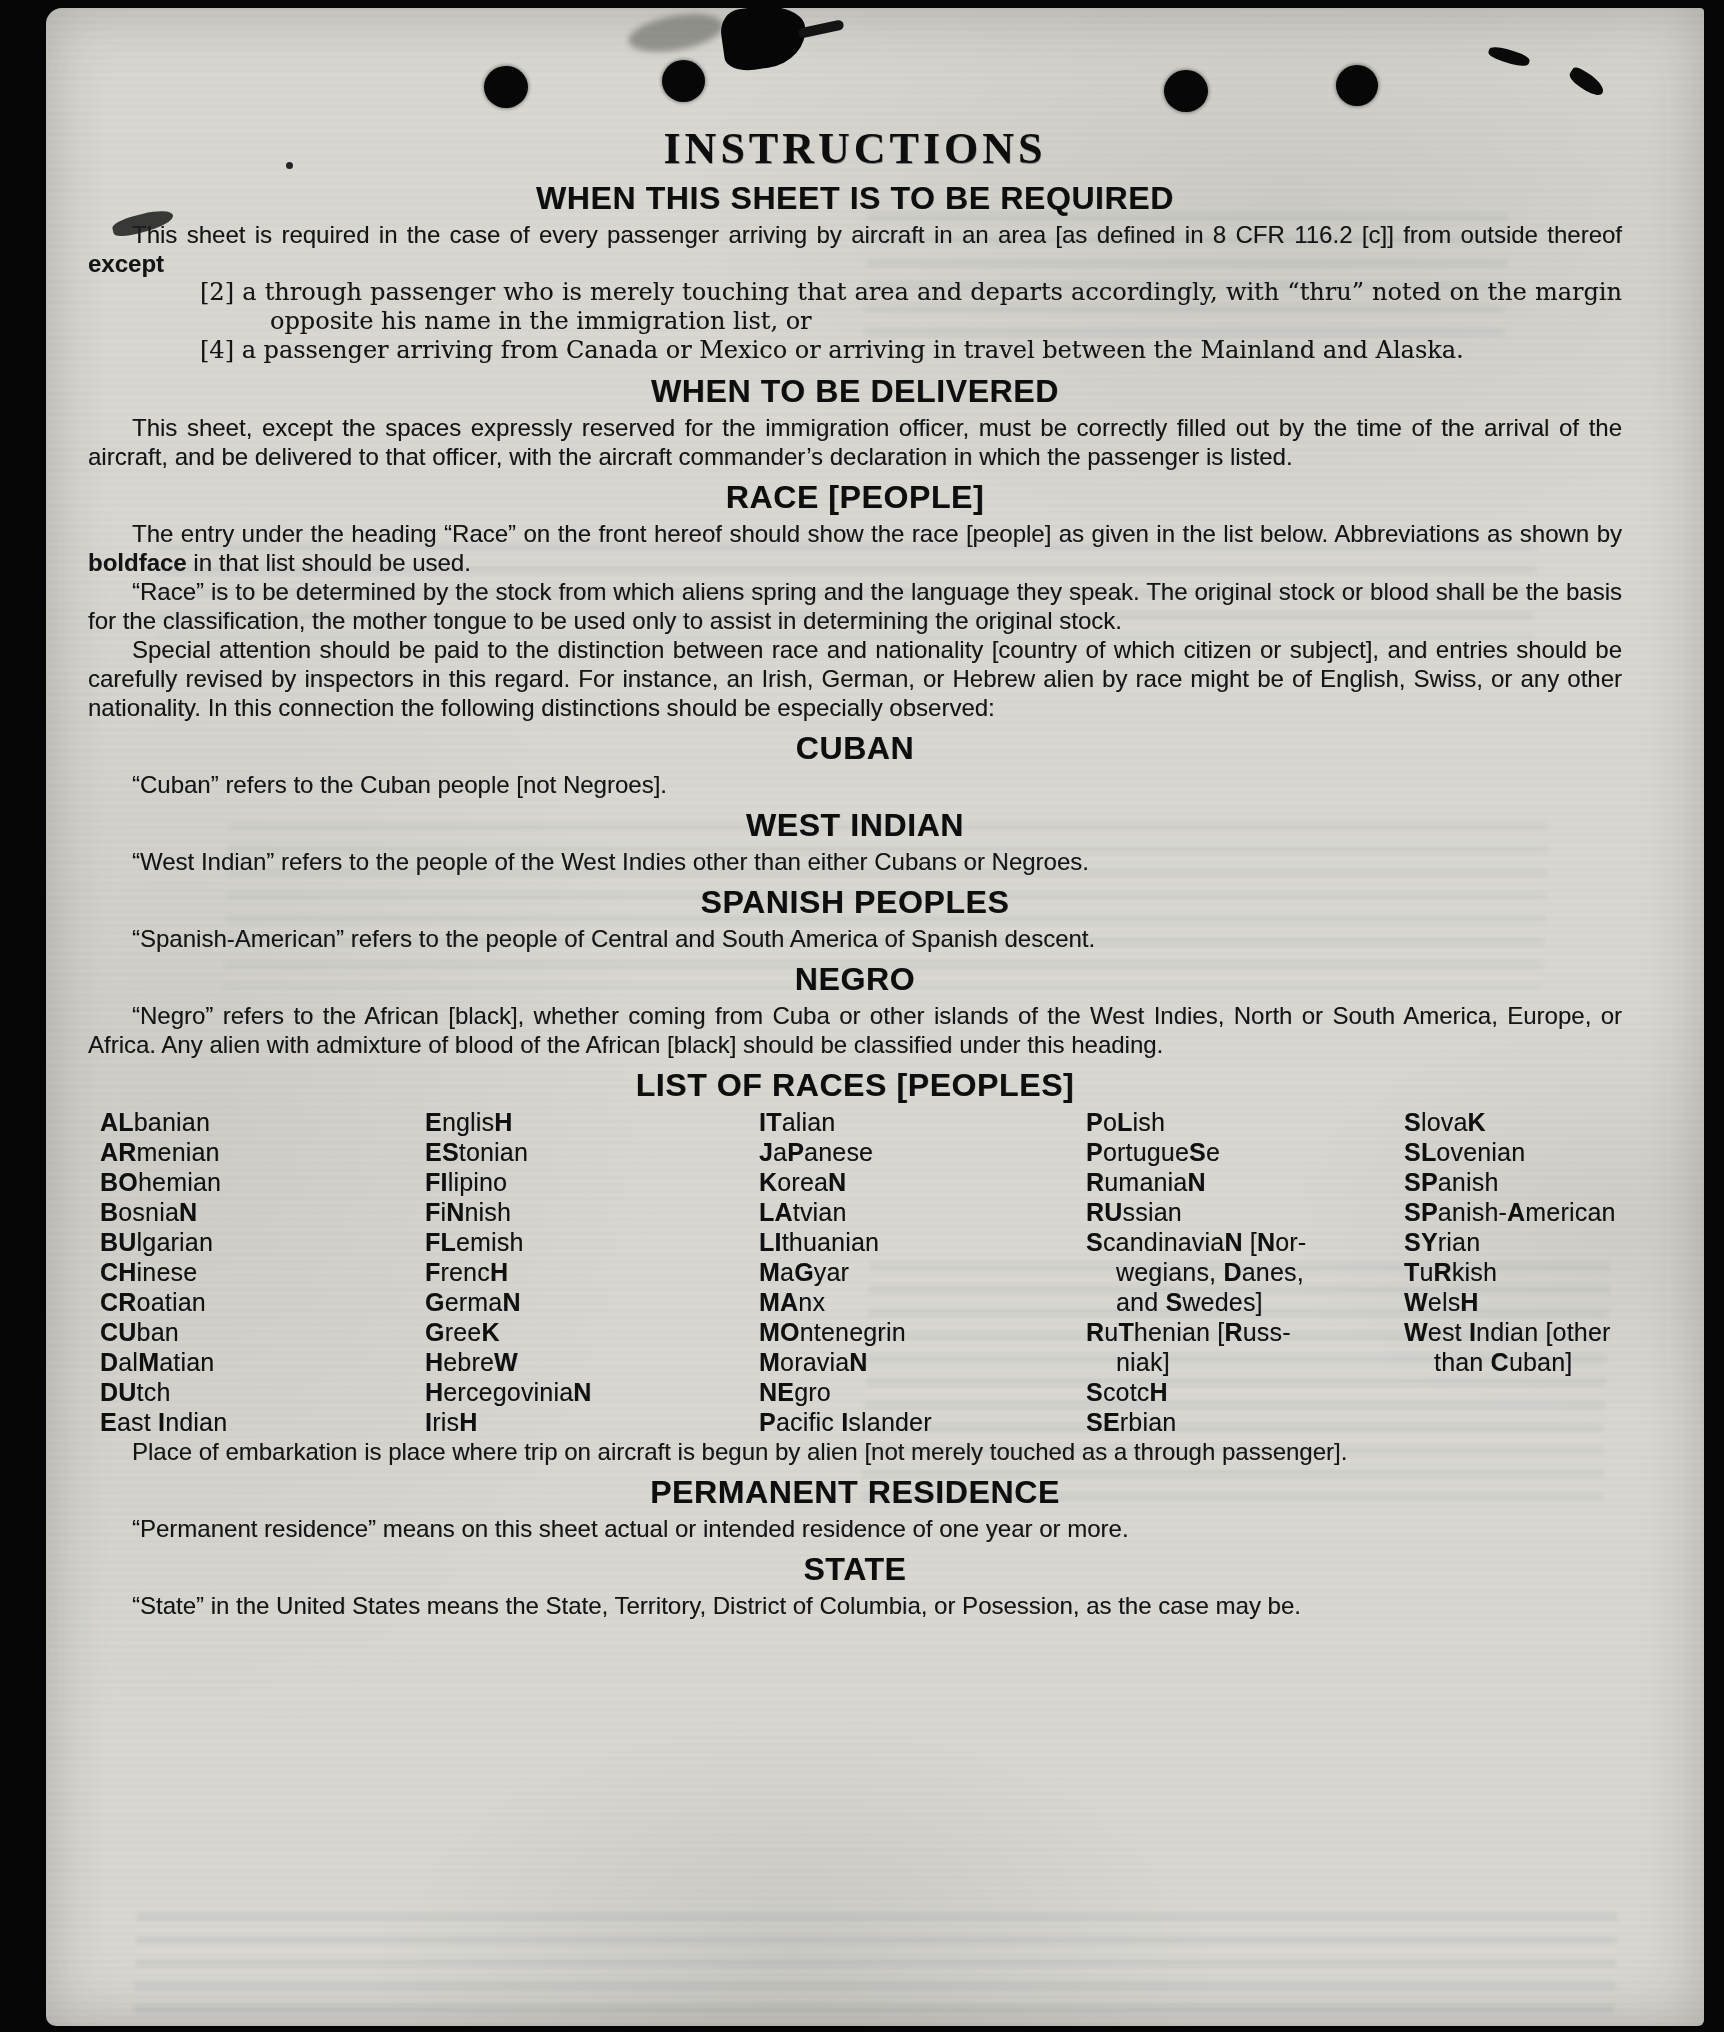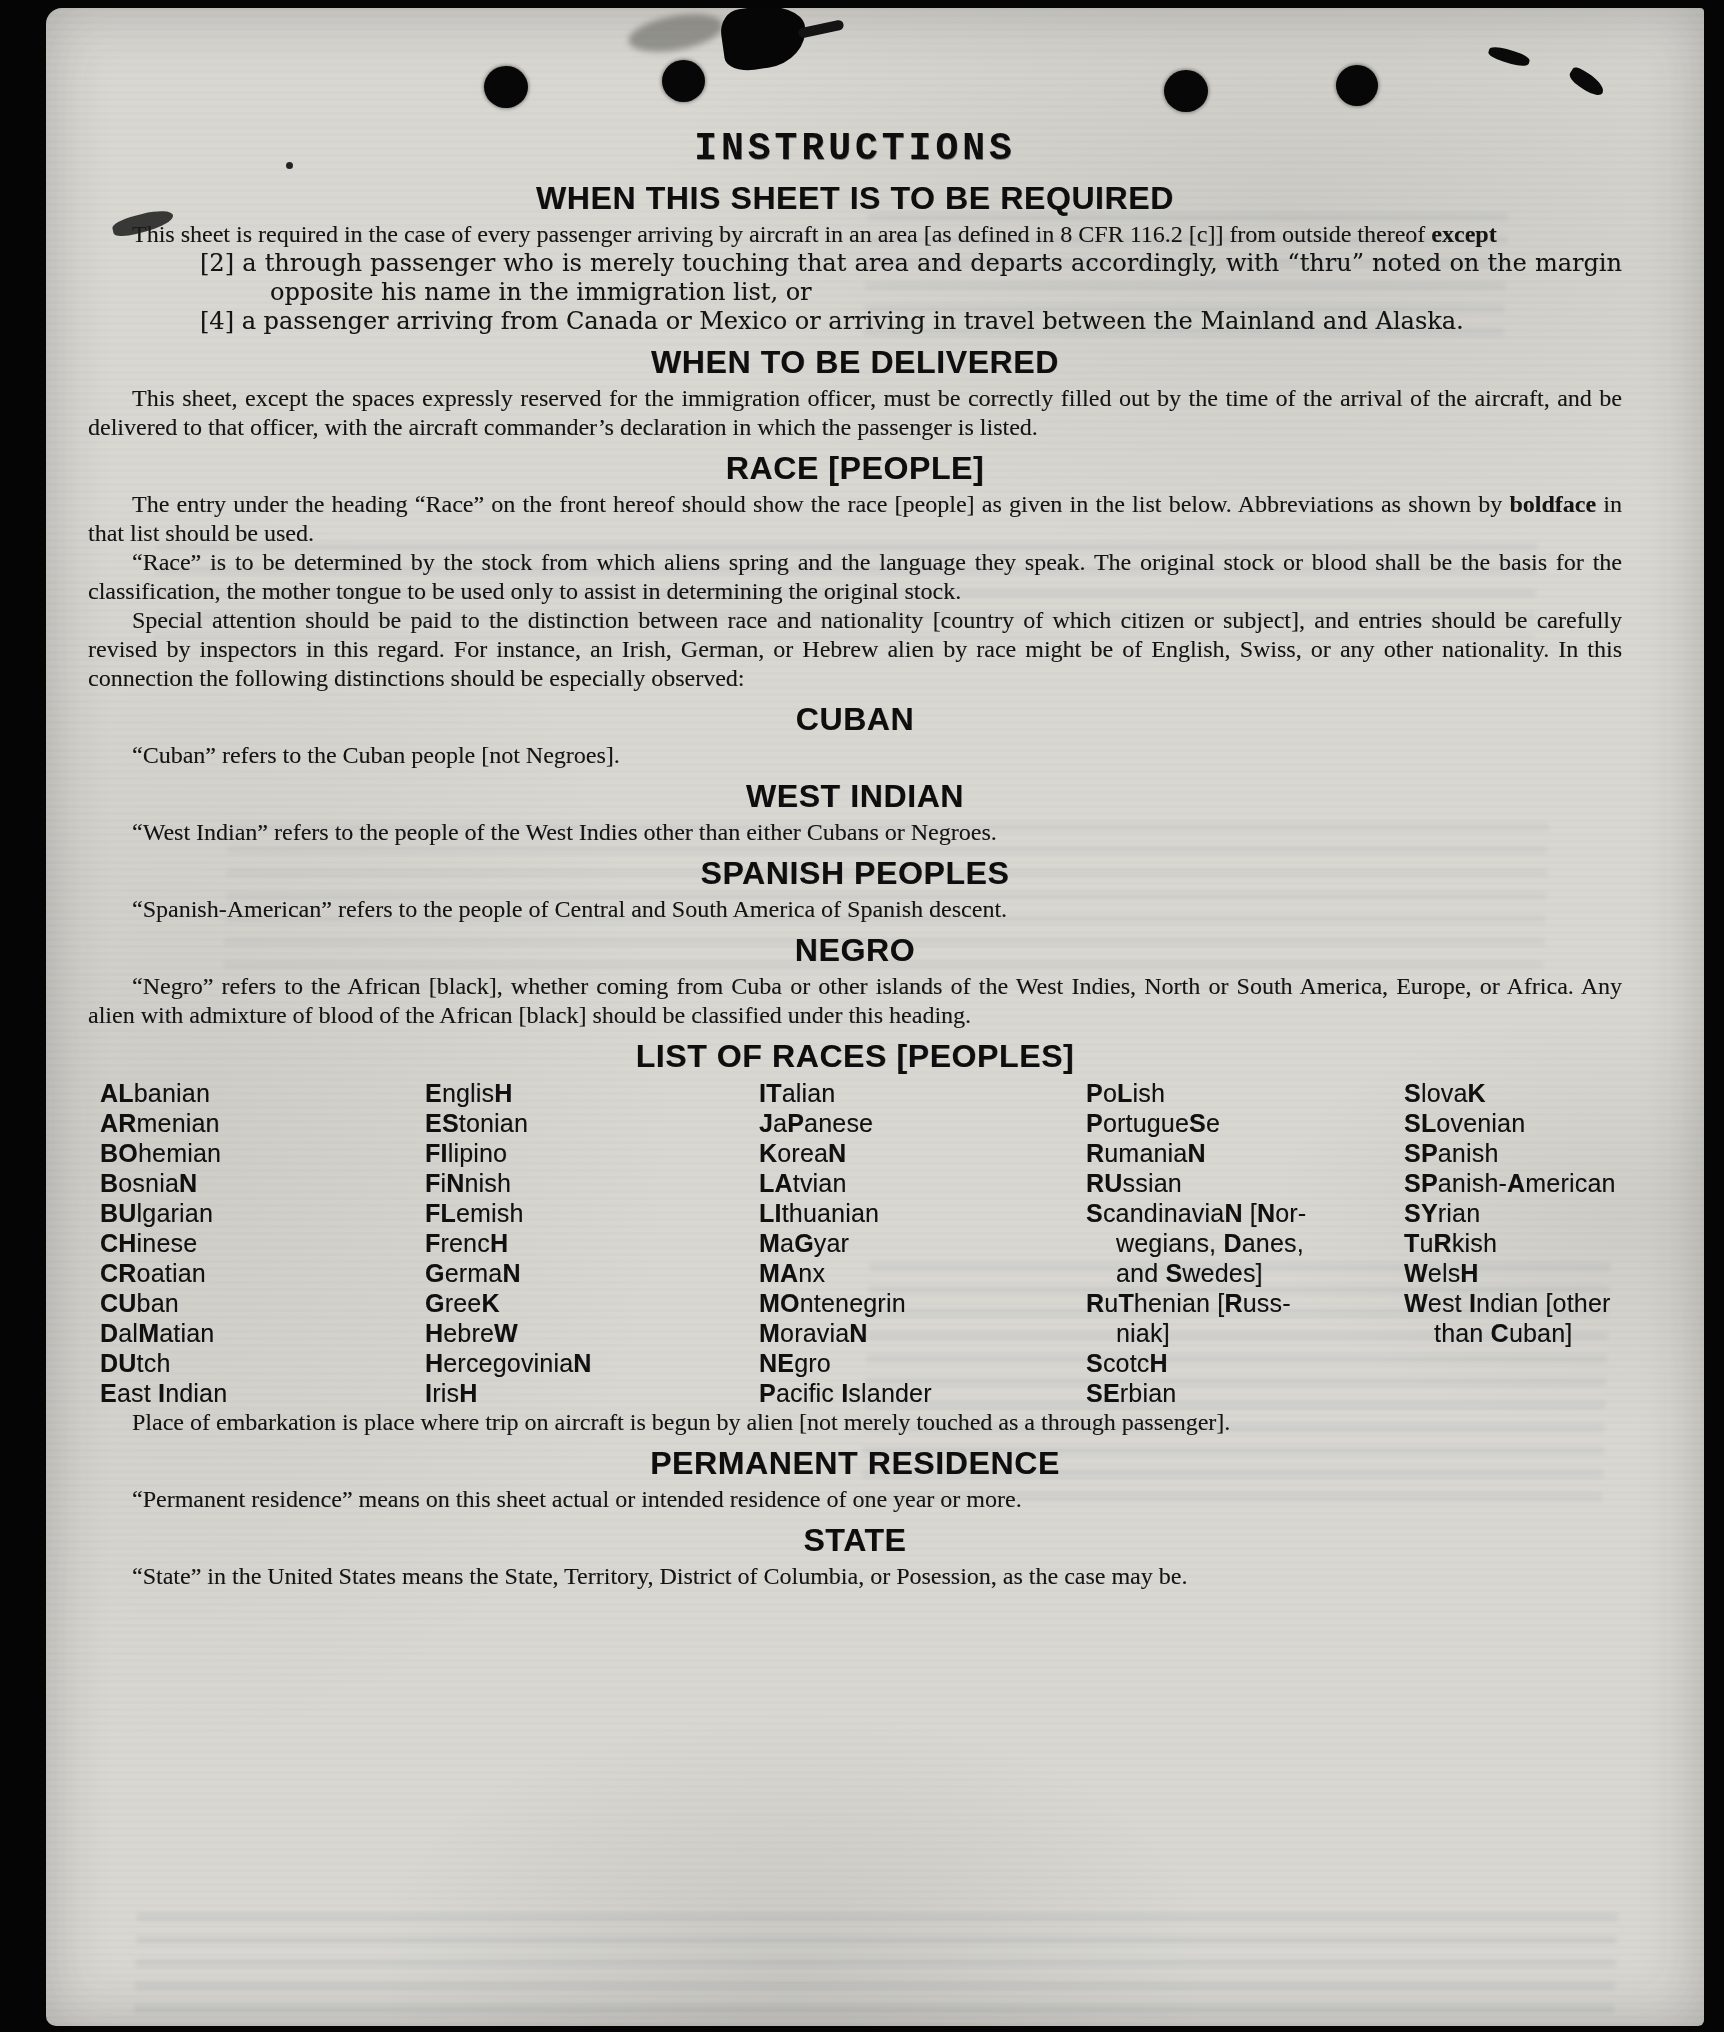--- a/index.html
+++ b/index.html
@@ -55,42 +55,42 @@
   .content {
     position: absolute;
     left: 88px;
     right: 102px;
     top: 126px;
     color: #151515;
   }
   .doc-title {
     margin: 0 0 8px 0;
     text-align: center;
-    font-family: Liberation Mono, monospace;
+    font-family: Liberation Serif, serif;
     font-weight: bold;
-    font-size: 38px;
+    font-size: 44px;
     line-height: 46px;
     letter-spacing: 4px;
     color: #0e0e0e;
     text-shadow: 0.5px 0.5px 0 rgba(10,10,10,0.4);
   }
   h2.sec {
     margin: 11px 0 7px 0;
     text-align: center;
     font-family: "Liberation Sans", sans-serif;
     font-weight: bold;
     font-size: 32px;
     line-height: 30px;
     letter-spacing: 0.6px;
     color: #0e0e0e;
     text-shadow: 0.4px 0.4px 0 rgba(10,10,10,0.35);
   }
   p.body {
     margin: 0;
-    font-family: Liberation Serif, serif;
+    font-family: Liberation Sans, sans-serif;
     font-size: 24px;
     line-height: 29px;
     text-align: justify;
     text-indent: 44px;
     color: #141414;
     text-shadow: 0.3px 0.3px 0 rgba(20,20,20,0.3);
   }
   p.body b, .bold { font-weight: bold; }
   .numbered {
     margin-left: 112px;

